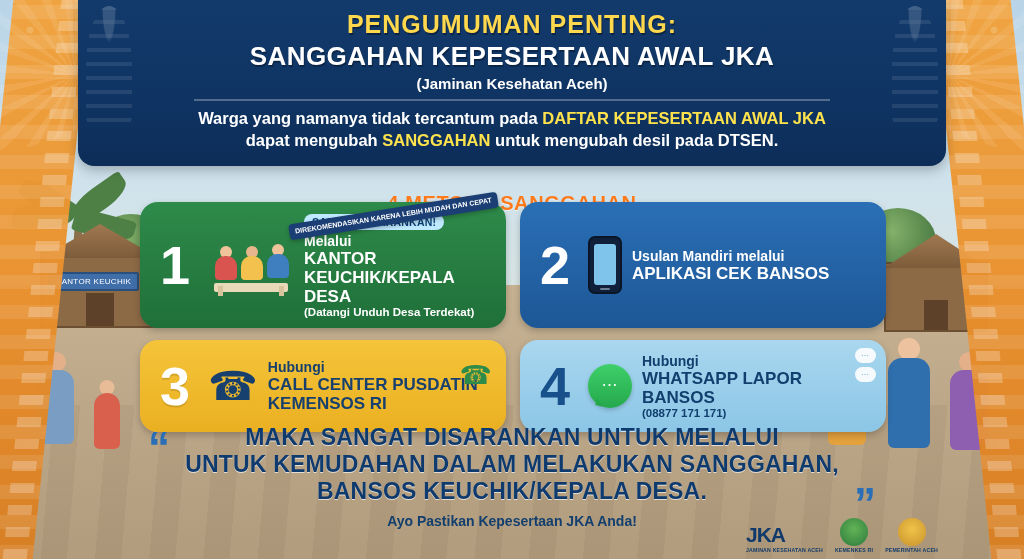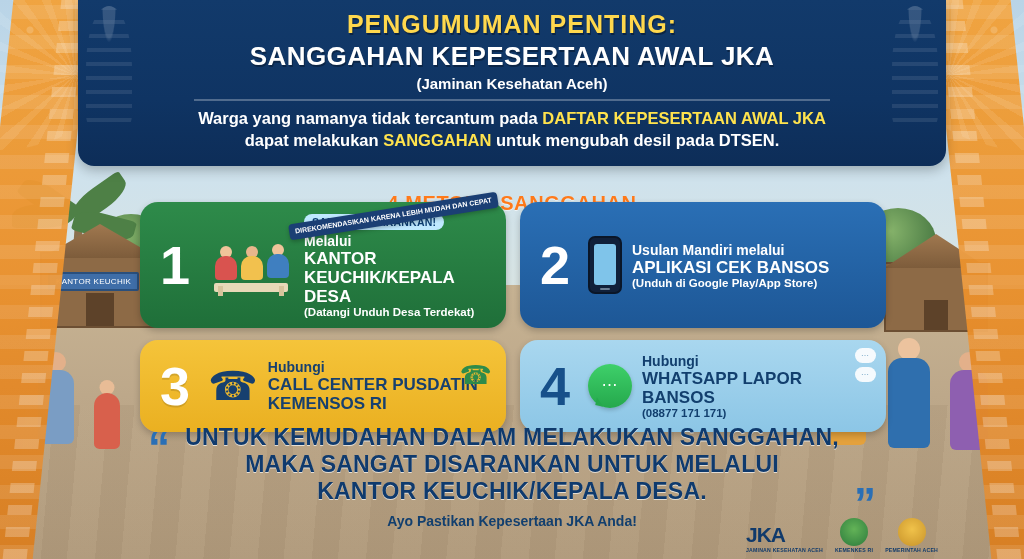--- a/index.html
+++ b/index.html
@@ -309,21 +309,21 @@
   <div class="header">
     <div class="motif-l"></div>
     <div class="motif-r"></div>
     <div class="h-title">PENGUMUMAN PENTING:</div>
     <div class="h-sub">SANGGAHAN KEPESERTAAN AWAL JKA</div>
     <div class="h-sub2">(Jaminan Kesehatan Aceh)</div>
     <div class="h-rule"></div>
     <div class="h-body">
       <span>Warga yang namanya tidak tercantum pada</span>
       <span class="hl">DAFTAR KEPESERTAAN AWAL JKA</span><br>
-      <span>dapat melakukan</span>
+      <span>dapat mengubah</span>
       <span class="hl">SANGGAHAN</span>
       <span>untuk mengubah desil pada DTSEN.</span>
     </div>
   </div>
 
   <div class="section-title-wrap">
     <span class="section-title">4 METODE SANGGAHAN</span>
   </div>
 
   <div class="cards">
@@ -359,21 +359,20 @@
     </div>
 
     <div class="card blue">
       <div class="num">2</div>
       <div class="art">
         <div class="phone"></div>
       </div>
       <div class="ctext">
         <div class="l1">Usulan Mandiri melalui</div>
         <div class="l2">APLIKASI CEK BANSOS</div>
-        <div class="l3">(Unduh di Google Play/App Store)</div>
       </div>
     </div>
 
     <div class="card yellow">
       <div class="num">3</div>
       <div class="art">
         <div class="handset dark">☎</div>
       </div>
       <div class="ctext">
         <div class="l1">Hubungi</div>
@@ -399,23 +398,23 @@
         <div class="bub">⋯</div>
       </div>
     </div>
 
   </div>
 
   <div class="footer">
     <span class="quote-l">“</span>
     <span class="quote-r">”</span>
     <div class="f-main">
+      <div>MAKA SANGAT DISARANKAN UNTUK MELALUI</div>
       <div>UNTUK KEMUDAHAN DALAM MELAKUKAN SANGGAHAN,</div>
-      <div>MAKA SANGAT DISARANKAN UNTUK MELALUI</div>
-      <div>KANTOR KEUCHIK/KEPALA DESA.</div>
+      <div>BANSOS KEUCHIK/KEPALA DESA.</div>
     </div>
     <div class="f-sub">Ayo Pastikan Kepesertaan JKA Anda!</div>
   </div>
 
   <div class="logos">
     <div class="logo">
       <div class="mark">JKA</div>
       <div class="cap">JAMINAN KESEHATAN ACEH</div>
     </div>
     <div class="logo">

